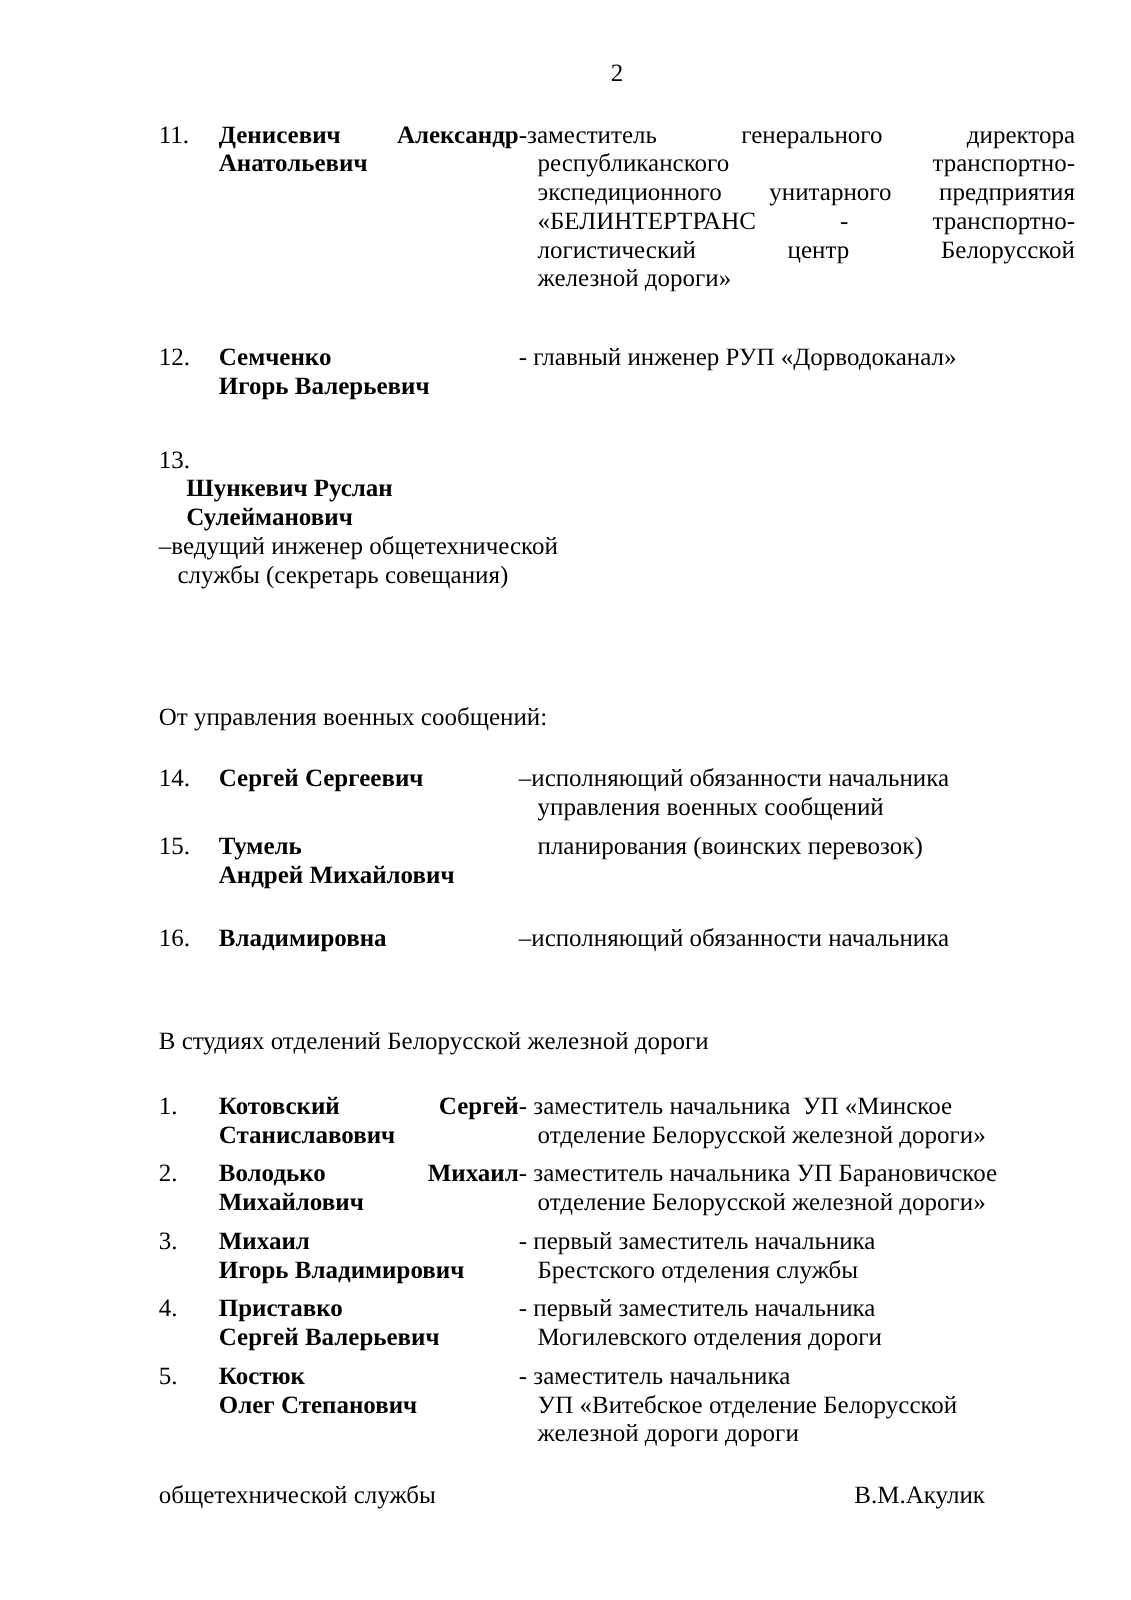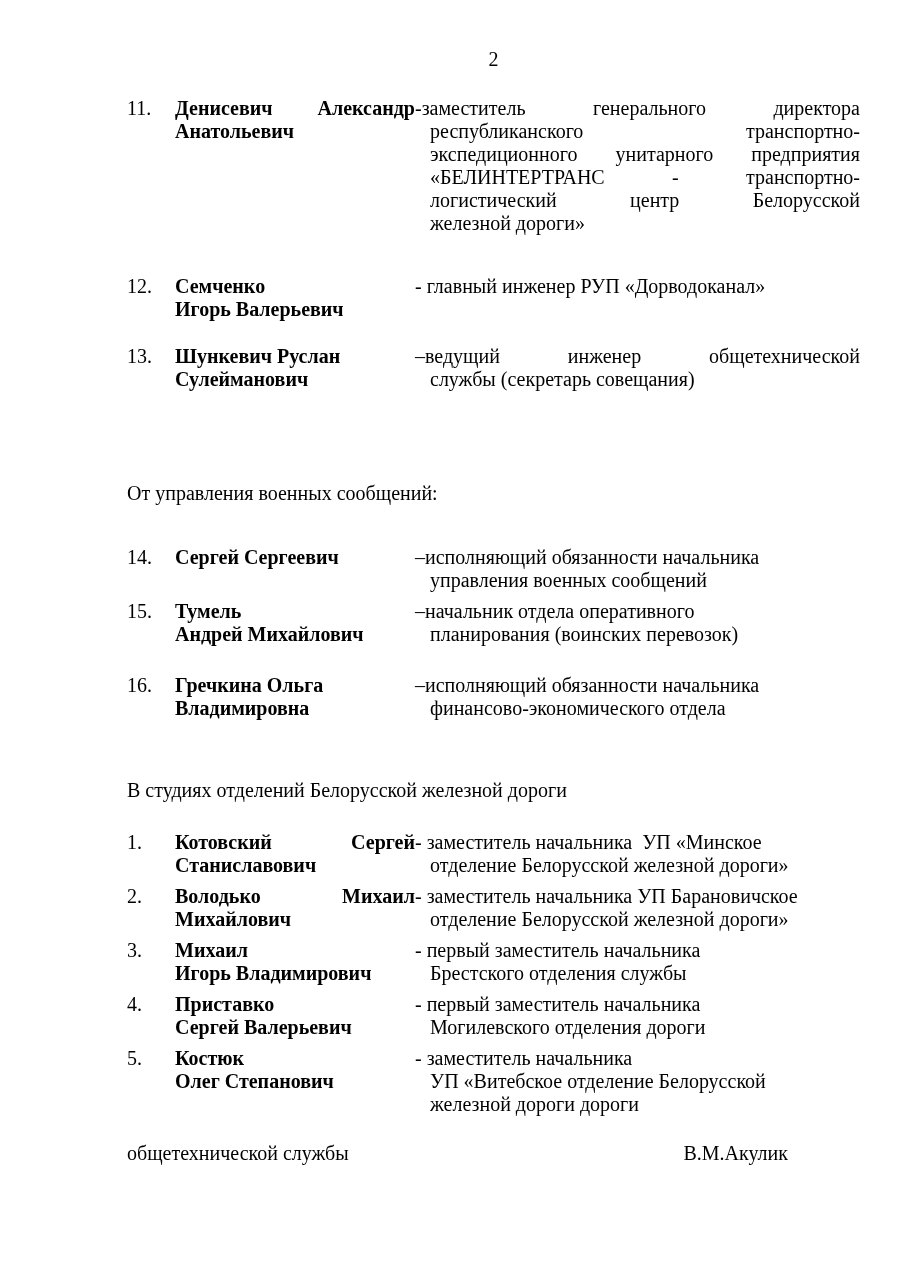--- a/index.html
+++ b/index.html
@@ -14,23 +14,23 @@
   .row { display:flex; align-items:flex-start; }
   .num { flex:none; width:26px; text-align:left; }
   .name { flex:none; width:240px; margin-left:22px; font-weight:bold; }
   .desc { flex:1 1 auto; padding-left:15px; }
   .line { white-space:pre-wrap; }
   .desc .first { text-indent:-15px; }
   .j { text-align:justify; text-align-last:justify; }
   .sect { }
   .mt-row11 { margin-top:26px; }
   .mt-row12 { margin-top:40px; }
-  .mt-row13 { margin-top:24px; }
+  .mt-row13 { margin-top:36px;flex-direction:column; }
   .mt-hdr-mil { margin-top:91px; }
-  .mt-row14 { margin-top:41px; }
+  .mt-row14 { margin-top:26px; }
   .mt-row15 { margin-top:8px; }
   .mt-row16 { margin-top:28px; }
   .mt-hdr-stu { margin-top:59px; }
   .mt-row1 { margin-top:29px; }
   .mt-rowS { margin-top:8px; }
   .footer { display:flex; margin-top:26px; }
   .footer .sig { margin-left:auto; margin-right:72px; }
 </style>
 </head>
 <body>
@@ -92,34 +92,31 @@
       </div>
     </div>
 
     <div class="row mt-row15">
       <div class="num">15.</div>
       <div class="name">
         <div class="line">Тумель</div>
         <div class="line">Андрей Михайлович</div>
       </div>
       <div class="desc">
-        <div class="line first">–начальник отдела оперативного</div>
         <div class="line">планирования (воинских перевозок)</div>
       </div>
     </div>
 
     <div class="row mt-row16">
       <div class="num">16.</div>
       <div class="name">
-        <div class="line">Гречкина Ольга</div>
         <div class="line">Владимировна</div>
       </div>
       <div class="desc">
         <div class="line first">–исполняющий обязанности начальника</div>
-        <div class="line">финансово-экономического отдела</div>
       </div>
     </div>
 
     <div class="sect mt-hdr-stu">В студиях отделений Белорусской железной дороги</div>
 
     <div class="row mt-row1">
       <div class="num">1.</div>
       <div class="name">
         <div class="line j">Котовский Сергей</div>
         <div class="line">Станиславович</div>

